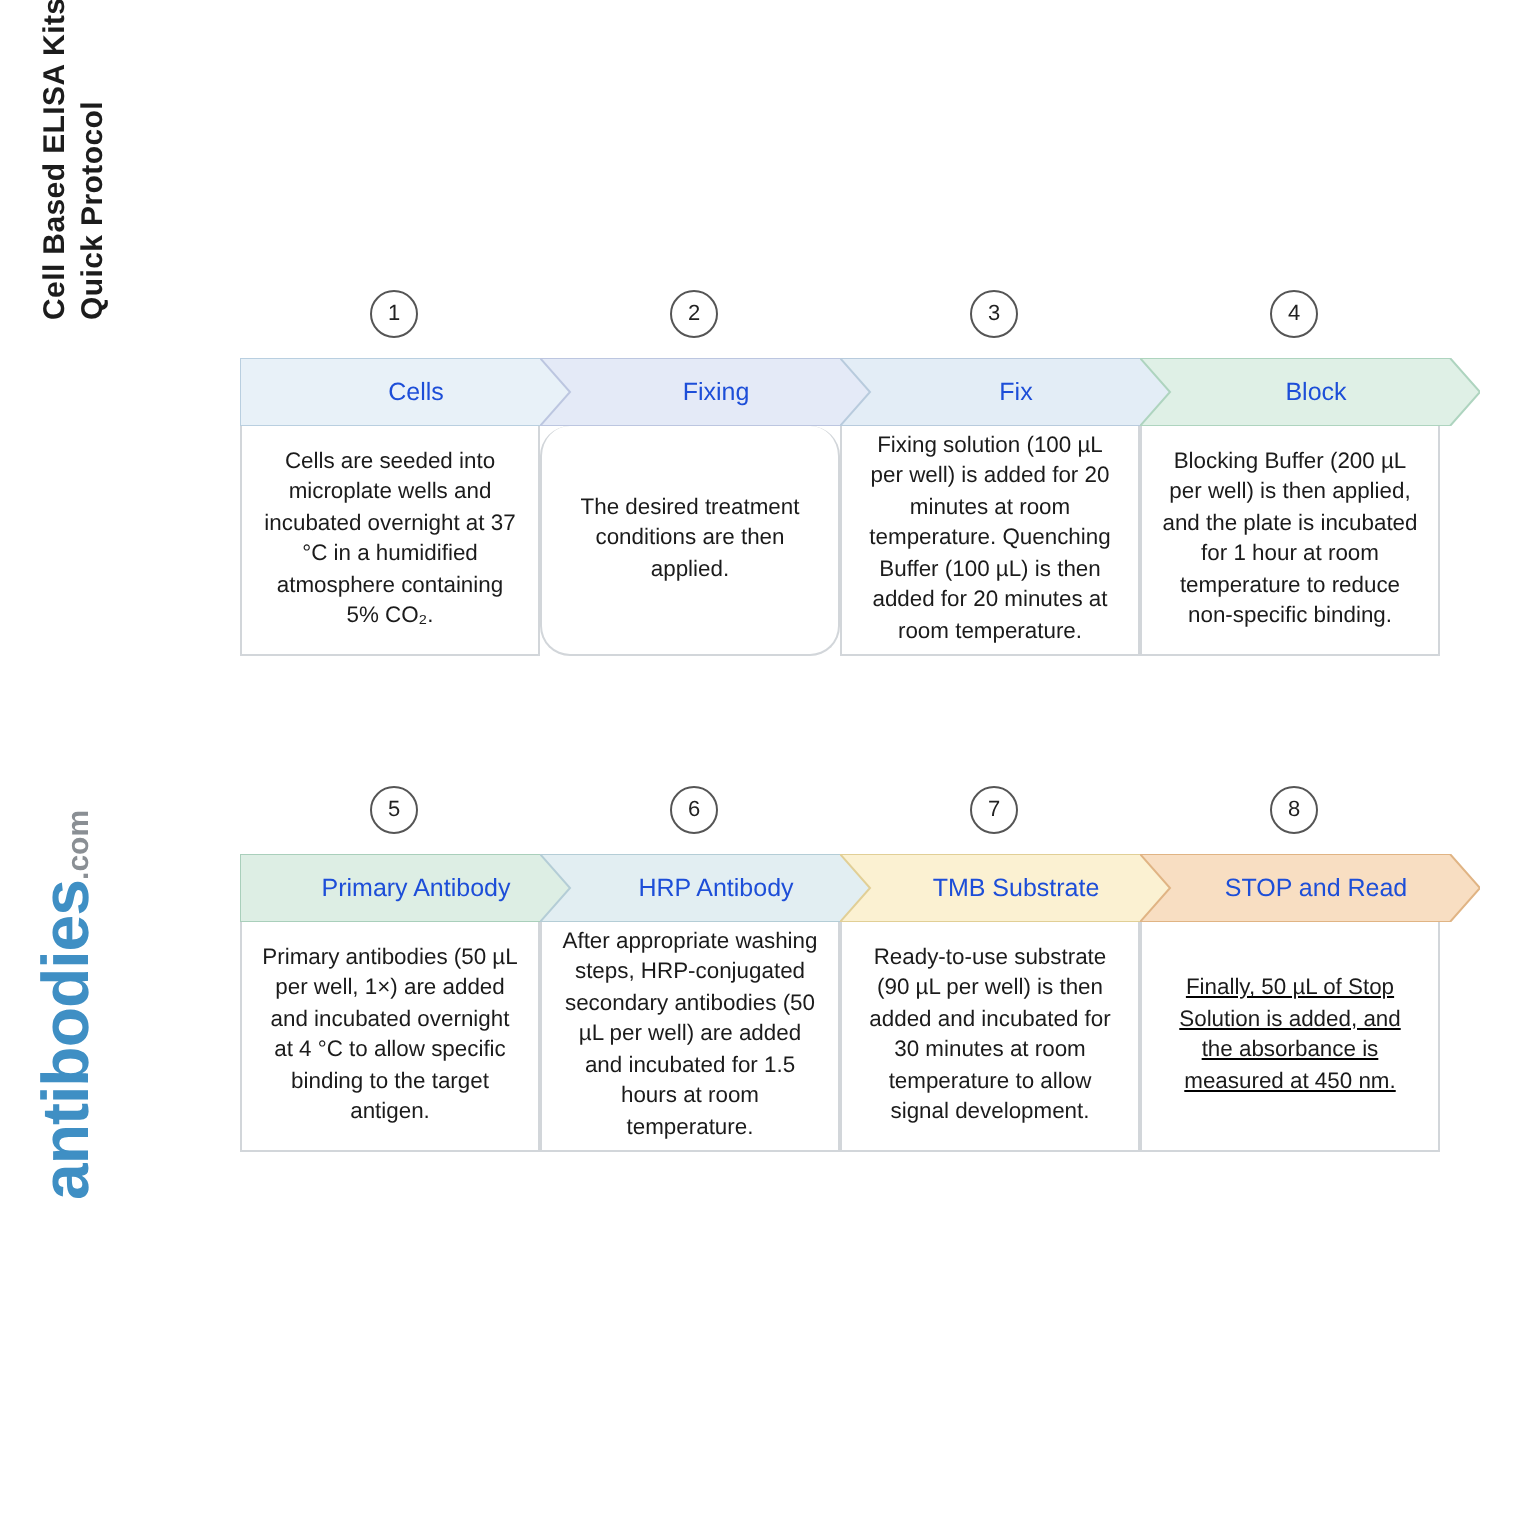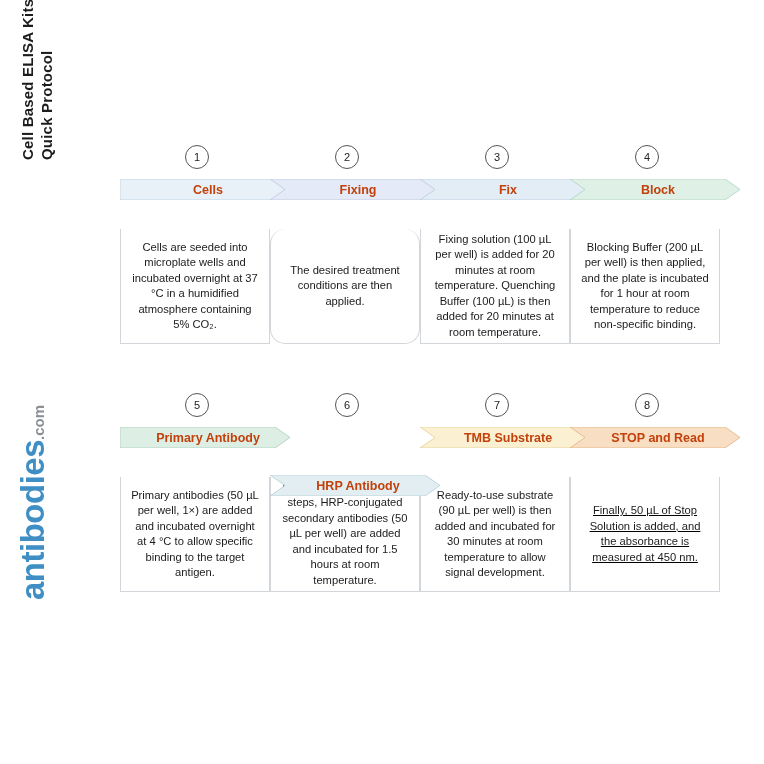--- a/index.html
+++ b/index.html
@@ -92,46 +92,45 @@
   }
 
   .arrows {
     position: relative;
     height: 34px;
     margin-top: 6px;
   }
   .chev {
     position: absolute;
     top: 0;
-    height: 21px;
+    height: 34px;
     width: 170px;
     display: flex;
     align-items: center;
     justify-content: center;
     font-size: 12.5px;
-    color: #c2410c;
+    color: #1d4ed8;
     box-sizing: border-box;
-    font-weight: bold;
   }
   .chev span.lbl {
     position: relative;
     z-index: 2;
     padding-left: 6px;
   }
   .chev .shape {
     position: absolute;
     inset: 0;
     z-index: 1;
   }
   .chev .shape svg { display: block; width: 100%; height: 100%; }
 
   .boxes {
     position: relative;
     height: 115px;
-    margin-top: 16px;
+    margin-top: 0;
   }
   .box {
     position: absolute;
     top: 0;
     width: 150px;
     height: 115px;
     border: 1px solid #d2d6da;
     border-top: none;
     box-sizing: border-box;
     background: #ffffff;
@@ -232,21 +231,21 @@
 
     <div class="arrows">
       <div class="chev" style="left:0px;">
         <div class="shape">
           <svg viewBox="0 0 170 34" preserveAspectRatio="none">
             <polygon points="0,0 155,0 170,17 155,34 0,34" fill="#ddeee4" stroke="#a9cfbb" stroke-width="1"></polygon>
           </svg>
         </div>
         <span class="lbl">Primary Antibody</span>
       </div>
-      <div class="chev" style="left:150px;margin-top:48px;">
+      <div class="chev" style="left:150px;">
         <div class="shape">
           <svg viewBox="0 0 170 34" preserveAspectRatio="none">
             <polygon points="0,0 155,0 170,17 155,34 0,34 15,17" fill="#e2eef2" stroke="#b4cdd6" stroke-width="1"></polygon>
           </svg>
         </div>
         <span class="lbl">HRP Antibody</span>
       </div>
       <div class="chev" style="left:300px;">
         <div class="shape">
           <svg viewBox="0 0 170 34" preserveAspectRatio="none">

